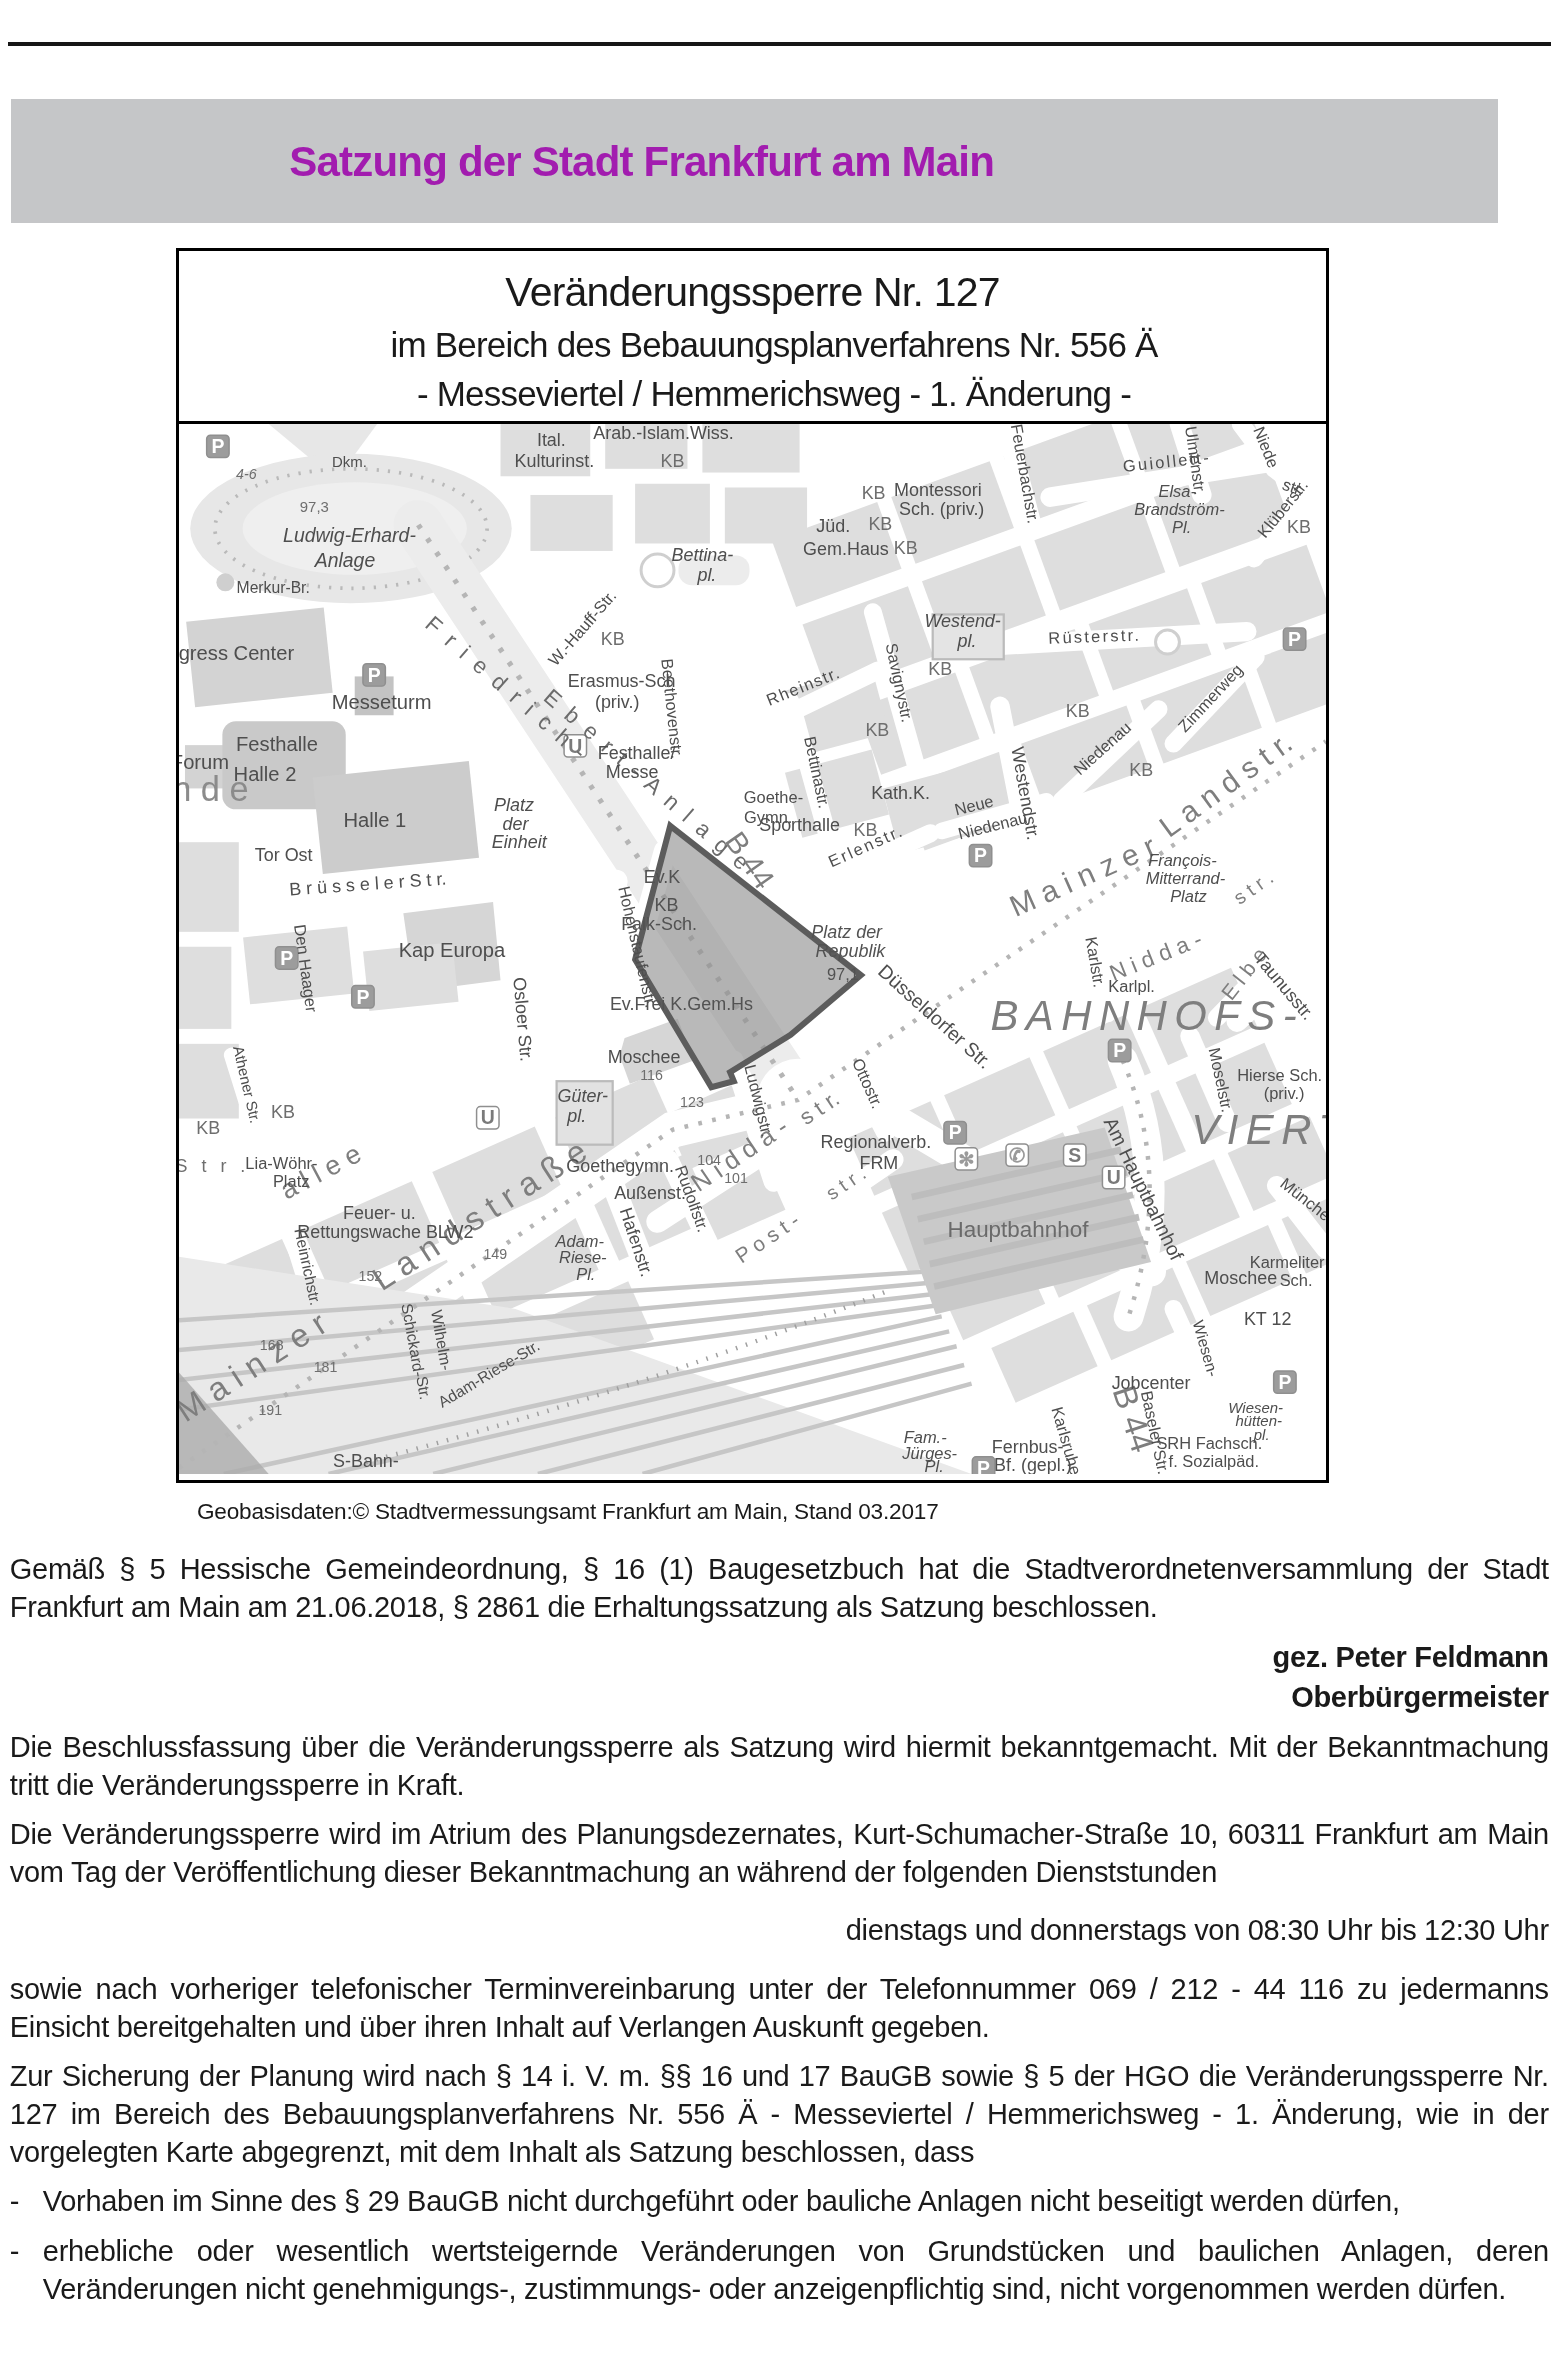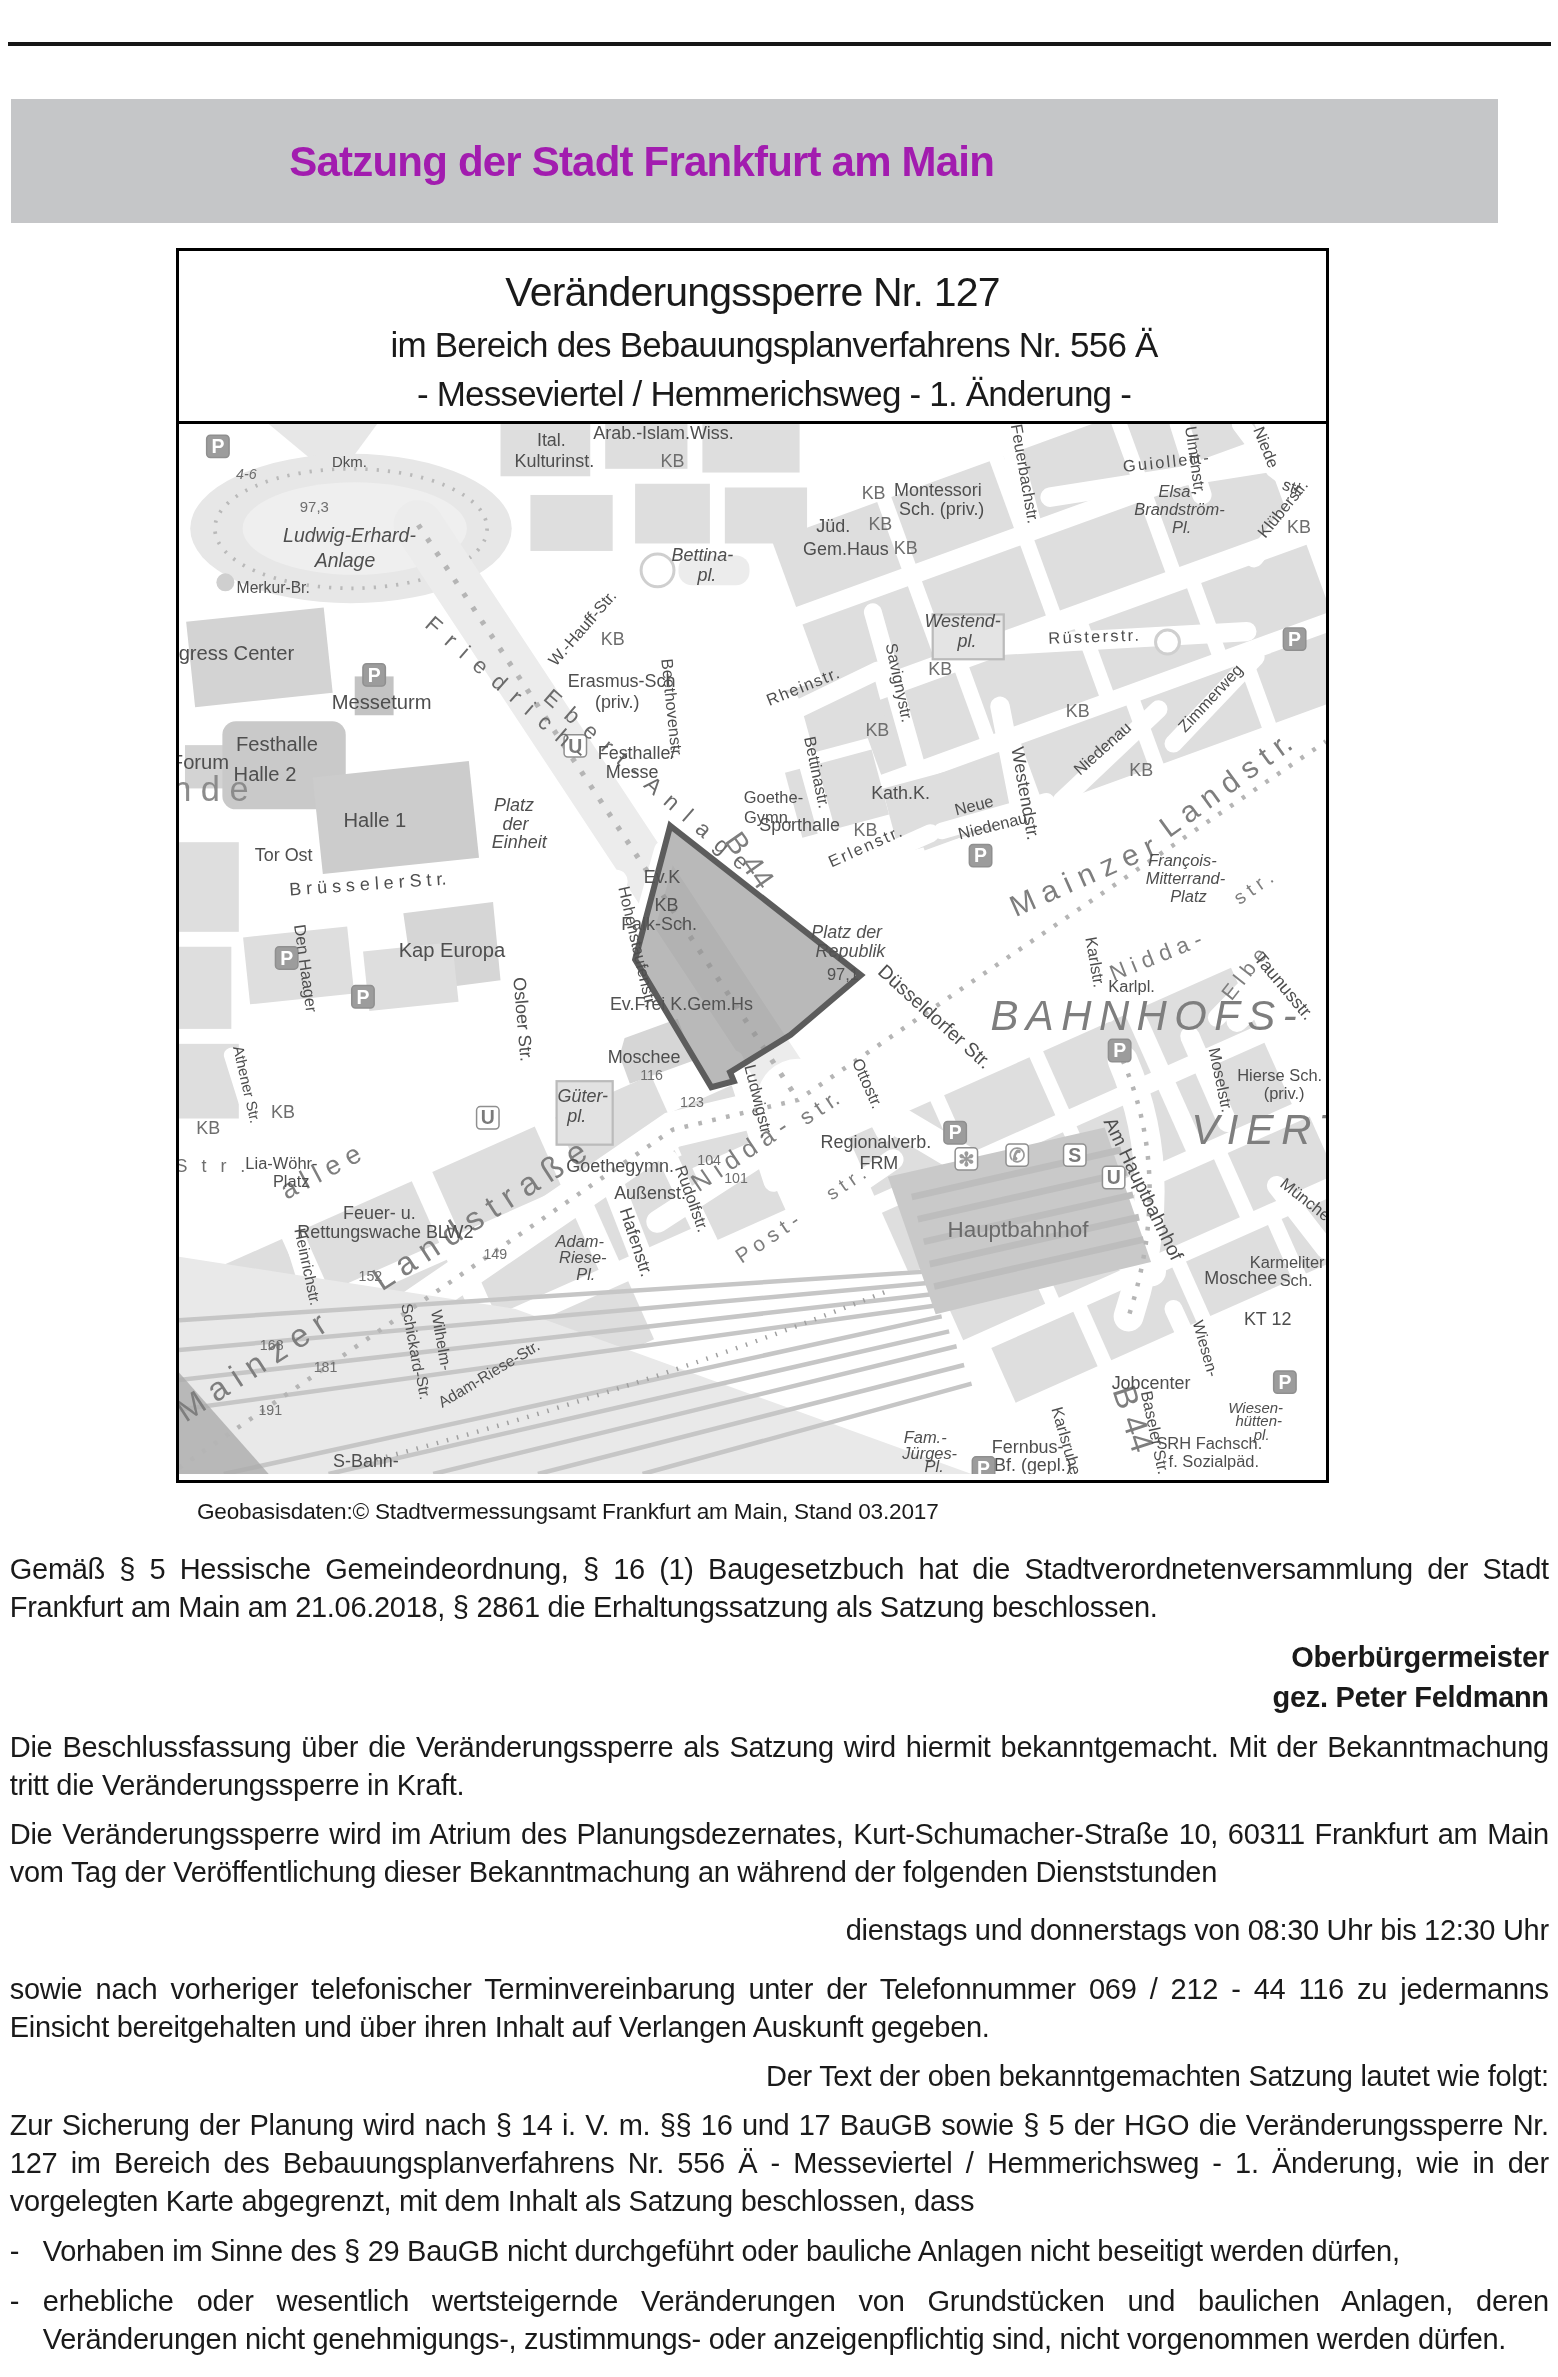--- a/index.html
+++ b/index.html
@@ -429,30 +429,29 @@
           </g>
       </svg>
     </div>
   </div>
 
   <div class="caption">Geobasisdaten:© Stadtvermessungsamt Frankfurt am Main, Stand 03.2017</div>
 
   <div class="bodytext">
     <p>Gemäß § 5 Hessische Gemeindeordnung, § 16 (1) Baugesetzbuch hat die Stadtverordnetenversammlung der Stadt Frankfurt am Main am 21.06.2018, § 2861 die Erhaltungssatzung als Satzung beschlossen.</p>
     <div class="sig">
+      <div>gez. Peter Feldmann</div>
       <div>Oberbürgermeister</div>
-      <div>gez. Peter Feldmann</div>
     </div>
     <p>Die Beschlussfassung über die Veränderungssperre als Satzung wird hiermit bekanntgemacht. Mit der Bekanntmachung tritt die Veränderungssperre in Kraft.</p>
     <p>Die Veränderungssperre wird im Atrium des Planungsdezernates, Kurt-Schumacher-Straße 10, 60311 Frankfurt am Main vom Tag der Veröffentlichung dieser Bekanntmachung an während der folgenden Dienststunden</p>
     <div class="gap"></div>
     <p class="nojust">dienstags und donnerstags von 08:30 Uhr bis 12:30 Uhr</p>
     <div class="gap"></div>
     <p>sowie nach vorheriger telefonischer Terminvereinbarung unter der Telefonnummer 069 / 212 - 44 116 zu jedermanns Einsicht bereitgehalten und über ihren Inhalt auf Verlangen Auskunft gegeben.</p>
-    <p class="nojust">Der Text der oben bekanntgemachten Satzung lautet wie folgt:</p>
     <p>Zur Sicherung der Planung wird nach § 14 i. V. m. §§ 16 und 17 BauGB sowie § 5 der HGO die Veränderungssperre Nr. 127 im Bereich des Bebauungsplanverfahrens Nr. 556 Ä - Messeviertel / Hemmerichsweg - 1. Änderung, wie in der vorgelegten Karte abgegrenzt, mit dem Inhalt als Satzung beschlossen, dass</p>
     <div class="bullet">
       <span class="dash">-</span>
       <p>Vorhaben im Sinne des § 29 BauGB nicht durchgeführt oder bauliche Anlagen nicht beseitigt werden dürfen,</p>
     </div>
     <div class="bullet">
       <span class="dash">-</span>
       <p>erhebliche oder wesentlich wertsteigernde Veränderungen von Grundstücken und baulichen Anlagen, deren Veränderungen nicht genehmigungs-, zustimmungs- oder anzeigenpflichtig sind, nicht vorgenommen werden dürfen.</p>
     </div>
   </div>

